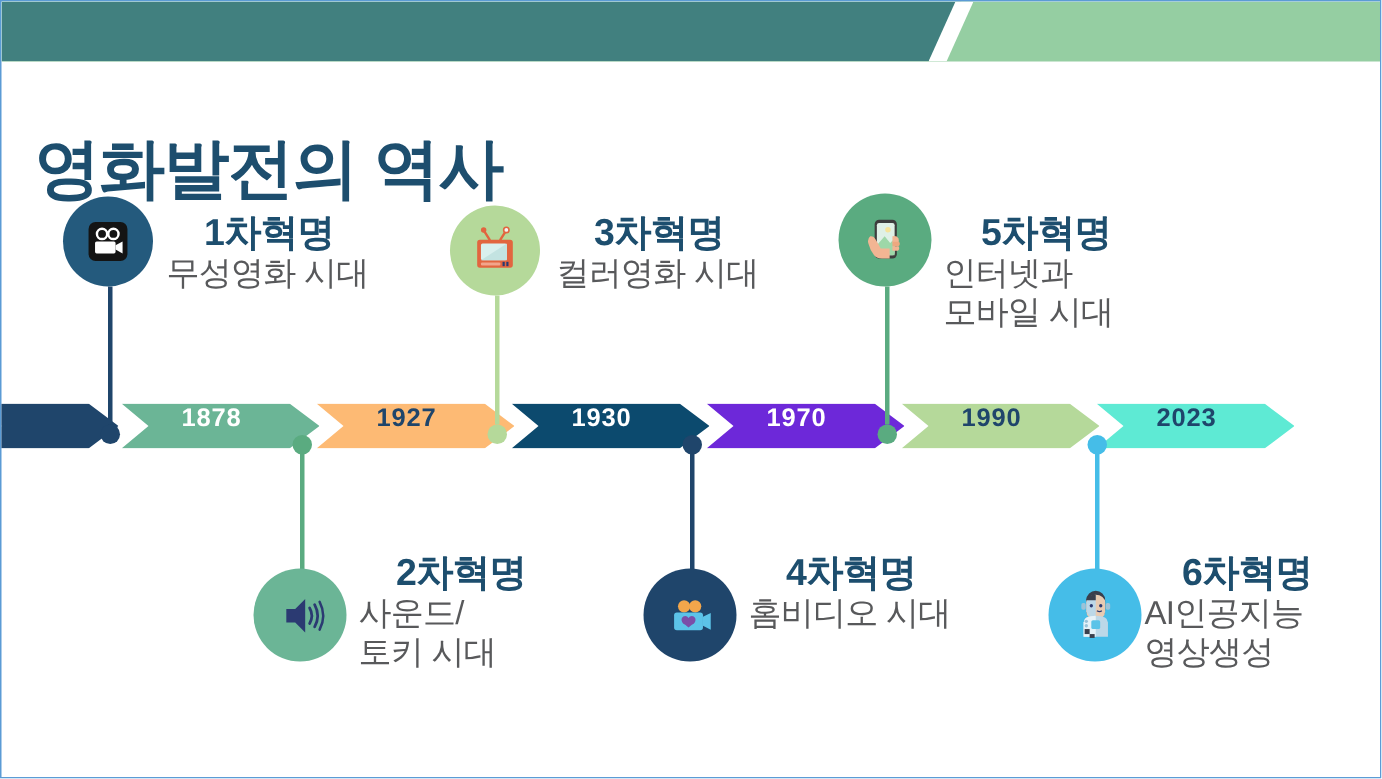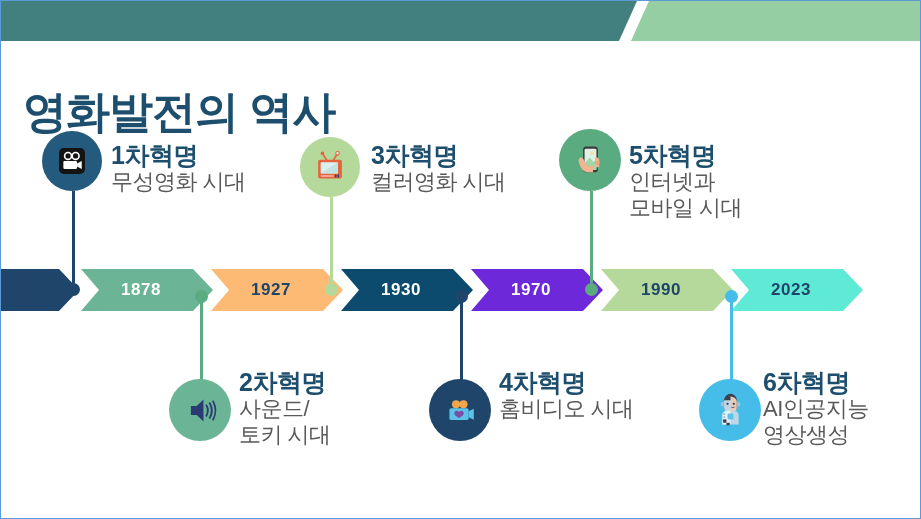--- a/index.html
+++ b/index.html
@@ -43,23 +43,23 @@
     font-size: 44px; font-weight: bold;
     color: #1d4e6e;
     letter-spacing: -1px;
     white-space: nowrap;
     margin-top: 40px;
   }
 
   
   .strip { position: absolute; left: 0; top: 268px; width: 921px; height: 42px; }
   .chev {
-    position: absolute; top: 0; height: 42px;
+    position: absolute; top: 0; height: 30px;
     clip-path: polygon(0 0, calc(100% - 20px) 0, 100% 50%, calc(100% - 20px) 100%, 0 100%, 18px 50%);
-    display: flex; align-items: center; justify-content: center;
+    display: flex; justify-content: center;
   }
   .chev span {
     font-size: 17px; font-weight: bold;
     letter-spacing: 0.5px;
     margin-right: 12px;
   }
 
   
   .conn { position: absolute; width: 3px; }
   .dot {
@@ -71,21 +71,21 @@
   .bubble {
     position: absolute;
     border-radius: 50%;
     display: flex; align-items: center; justify-content: center;
   }
 
   
   .tb { position: absolute; }
   .tb .hd {
     font-size: 25px; font-weight: bold; color: #1d4e6e;
-    line-height: 1.12; white-space: nowrap; letter-spacing: -0.5px;
+    line-height: 1.12; white-space: nowrap; letter-spacing: -0.5px; margin-left: 25px;
   }
   .tb .sub {
     font-size: 22px; color: #58595b; font-weight: normal;
     line-height: 1.18; white-space: nowrap; letter-spacing: -0.5px;
   }
 </style>
 </head>
 <body>
 
 <div id="slide">

